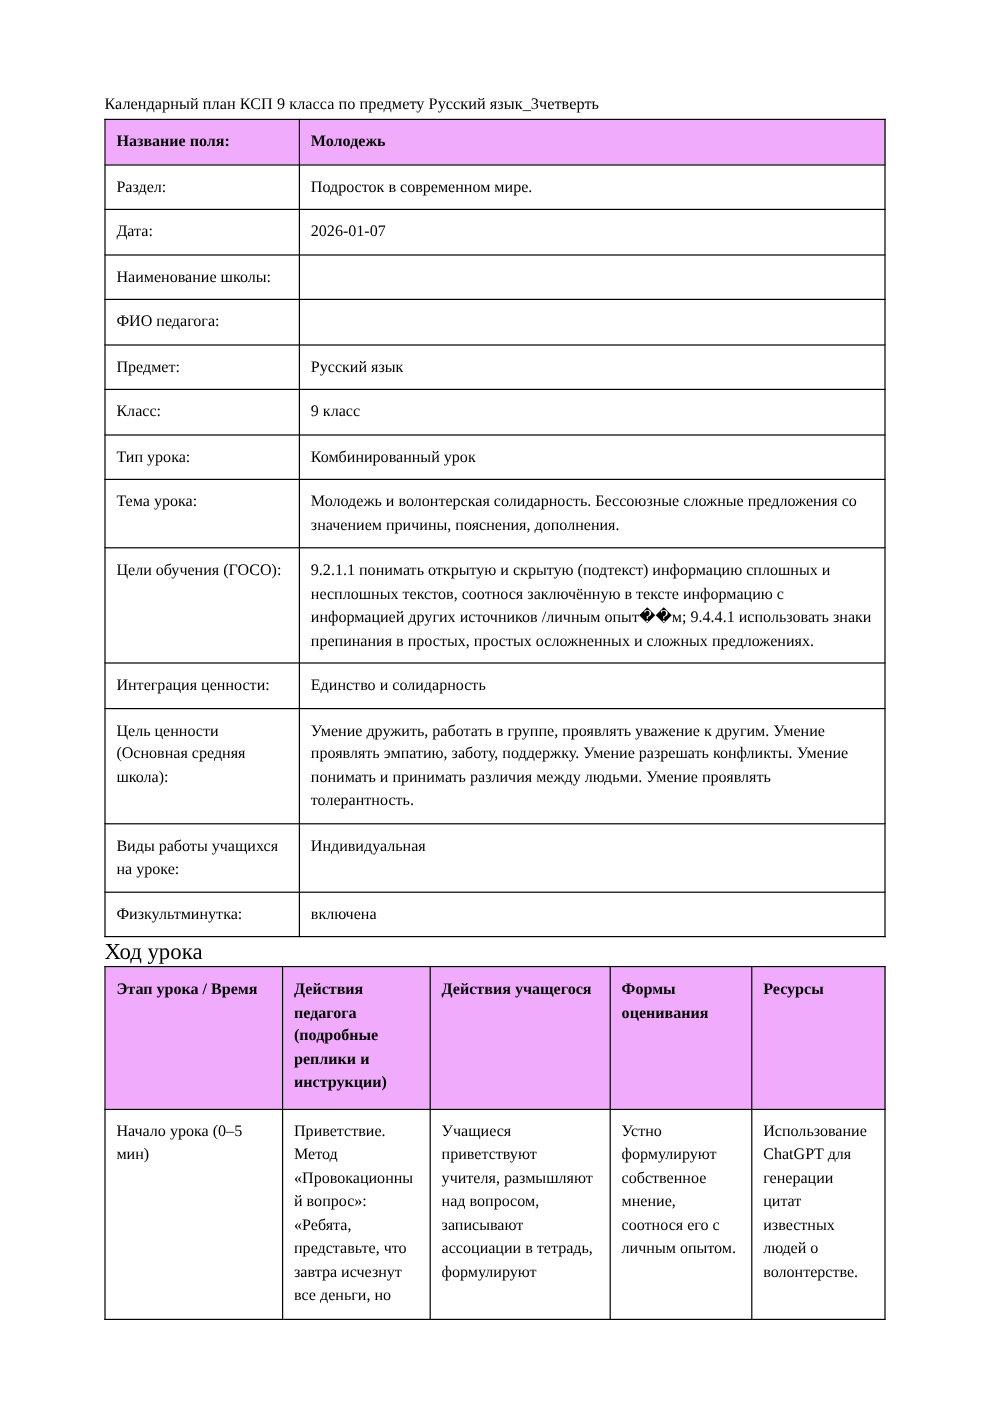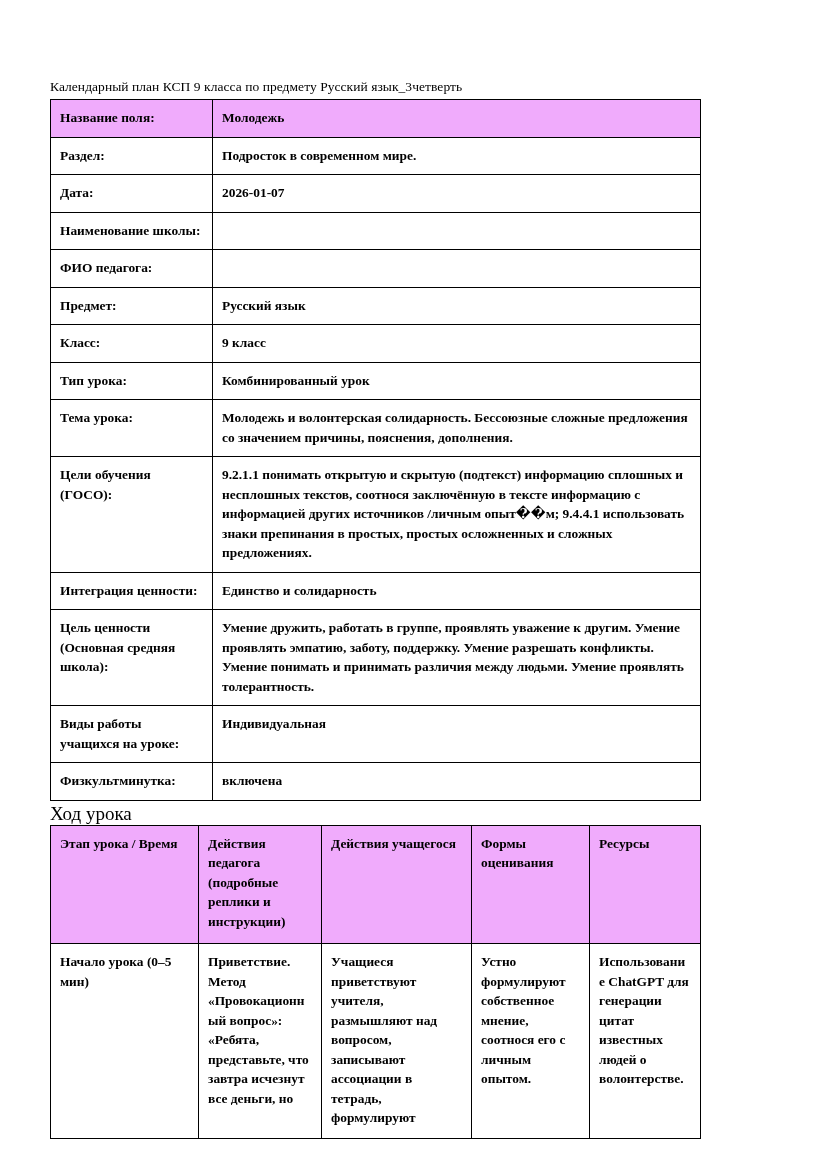--- a/index.html
+++ b/index.html
@@ -13,42 +13,42 @@
     height: 1170px;
     font-family: "Liberation Serif", "DejaVu Serif", serif;
     color: #000000;
     -webkit-font-smoothing: antialiased;
   }
   .page {
     position: relative;
     width: 743px;
     height: 1170px;
     box-sizing: border-box;
-    padding: 78px 59px 0 50px;
+    padding: 78px 59px 0 87px;
     background: #ffffff;
   }
   .doc-title {
     font-size: 13.5px;
     line-height: 17px;
     margin: 0 0 4px 0;
     letter-spacing: 0.05px;
   }
   table.kspt {
     border-collapse: collapse;
     width: 650px;
     table-layout: fixed;
   }
   table.kspt td, table.kspt th {
     border: 1px solid #000000;
     vertical-align: top;
     padding: 8px 9px 9px 9px;
     font-size: 13.4px;
     line-height: 19.5px;
     text-align: left;
-    font-weight: bold;
+    font-weight: normal;
     word-wrap: break-word;
     overflow-wrap: break-word;
   }
   table.kspt thead th {
     background: #f0abfc;
     font-weight: bold;
   }
   
   .t-fields col.c-label { width: 162px; }
   .t-fields col.c-value { width: 488px; }

